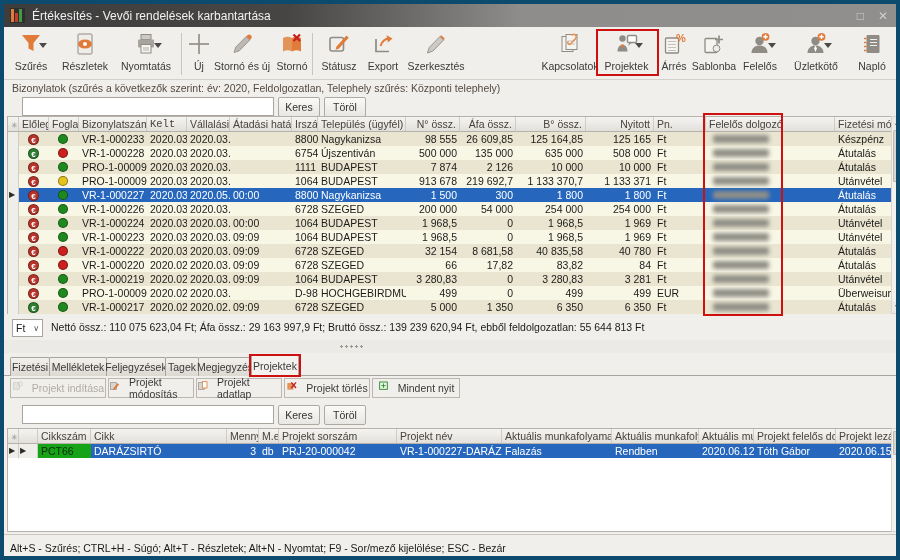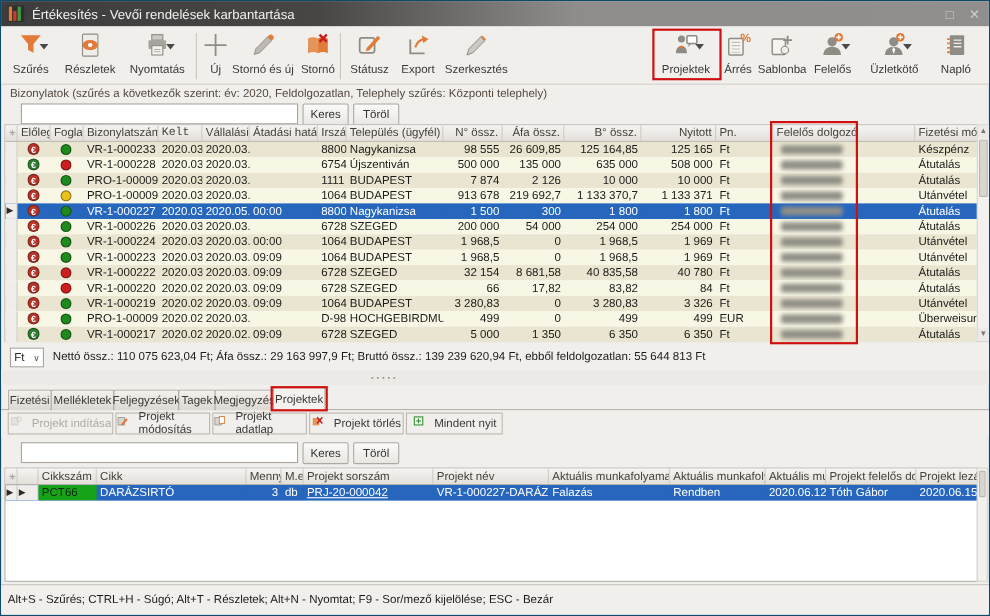--- a/index.html
+++ b/index.html
@@ -1,17 +1,17 @@
 <!DOCTYPE html>
 <html><head>
 <meta charset="utf-8">
 <style>
   html,body{margin:0;padding:0;background:#d7d4cf;font-family:"Liberation Sans",sans-serif;}
   *{box-sizing:border-box;}
-  .window{position:relative;width:900px;height:560px;background:#f1efec;border:1px solid #0c4a6e;overflow:hidden;padding-left:46px;}
+  .window{position:relative;width:900px;height:560px;background:#f1efec;border:4px solid #0c4a6e;overflow:hidden;padding-left:46px;}
 
   
   .titlebar{position:absolute;left:0;top:0;width:100%;height:23px;
     background:linear-gradient(90deg,#3e3d3d 0%,#474645 32%,#8e8d8c 58%,#908f8e 100%);
     display:flex;align-items:center;color:#f2f1ef;font-size:12px;}
   .appicon{width:15px;height:15px;margin:0 7px 0 6px;background:#2f2e2e;display:flex;align-items:flex-end;gap:1px;padding:1px;}
   .appicon i{display:block;width:3px;}
   .appicon i:nth-child(1){height:13px;background:#e07b39;}
   .appicon i:nth-child(2){height:9px;background:#c8392e;}
   .appicon i:nth-child(3){height:13px;background:#3f9b3f;}
@@ -186,20 +186,31 @@
         <span class="tb-label">Export</span>
       </div>
       <div class="tb-item" style="left: 401px; width: 62px;">
         <span class="tb-icon">
           <svg width="24" height="24" viewBox="0 0 24 24" xmlns="http://www.w3.org/2000/svg">
             <path d="M3.5 21l1.8-5.6L16 4.5l3.6 3.6L8.9 19z" fill="#cdcac5" stroke="#8f8b85" stroke-width="0.9"></path>
             <path d="M16 4.5l3.6 3.6 1.3-1.3-3.6-3.6z" fill="#e07b39"></path>
           </svg>
         </span>
         <span class="tb-label">Szerkesztés</span>
+      </div>
+      <div class="tb-item" style="left: 540px; width: 52px;">
+        <span class="tb-icon">
+          <svg width="24" height="24" viewBox="0 0 24 24" xmlns="http://www.w3.org/2000/svg">
+            <rect x="4" y="4.5" width="11" height="15" fill="#f6f4f1" stroke="#8f8b85"></rect>
+            <rect x="8" y="2.5" width="11" height="15" fill="#f6f4f1" stroke="#8f8b85"></rect>
+            <path d="M10 9h7M10 12h7" stroke="#c5c1ba" stroke-width="1"></path>
+            <path d="M13.5 3.5c2.5-3 6.5 0.5 3.8 3.4l-4.6 4.8c-1.8 1.8-4-0.6-2.4-2.4" stroke="#e39459" stroke-width="1.6" fill="none"></path>
+          </svg>
+        </span>
+        <span class="tb-label">Kapcsolatok</span>
       </div>
       <div class="tb-item" style="left: 593px; width: 59px;">
         <span class="tb-icon" style="position: relative;">
           <svg width="24" height="24" viewBox="0 0 24 24" xmlns="http://www.w3.org/2000/svg">
             <circle cx="7.5" cy="6.5" r="3.2" fill="#8f8b85"></circle>
             <path d="M2.5 19.5c0-4.2 2.3-6.8 5-6.8s5 2.6 5 6.8z" fill="#8f8b85"></path>
             <circle cx="7.5" cy="13.8" r="1.5" fill="#e07b39"></circle>
             <rect x="12.5" y="3.5" width="9" height="7" rx="1" fill="#fff" stroke="#8f8b85" stroke-width="1.4"></rect>
             <path d="M14.5 10.5l-1.5 3.5 4-3.5z" fill="#8f8b85"></path>
           </svg>
@@ -507,21 +518,21 @@
         <div class="g-cell" style="width: 30px;"><span class="dotc" style="background:#1e8a1e;border:1px solid rgba(0,0,0,.4);"></span></div>
         <div class="g-cell" style="width: 68px;">VR-1-000219</div>
         <div class="g-cell" style="width: 40px;">2020.02.22</div>
         <div class="g-cell" style="width: 43px;">2020.03.19</div>
         <div class="g-cell" style="width: 62px;">09:09</div>
         <div class="g-cell num" style="width: 26px;">1064</div>
         <div class="g-cell" style="width: 88px;">BUDAPEST</div>
         <div class="g-cell num" style="width: 54px;">3 280,83</div>
         <div class="g-cell num" style="width: 56px;">0</div>
         <div class="g-cell num" style="width: 70px;">3 280,83</div>
-        <div class="g-cell num" style="width: 68px;">3 326</div>
+        <div class="g-cell num" style="width: 68px;">3 281</div>
         <div class="g-cell" style="width: 52px;">Ft</div>
         <div class="g-cell" style="width: 76px;">
           <div class="blurblob"></div>
         </div>
         <div class="g-cell" style="width: 53px;"></div>
         <div class="g-cell" style="width: 58px;">Utánvétel</div>
       </div>
       <div class="grid-row" style="background: rgb(248, 246, 229);">
         <div class="g-cell sel-cell" style="width: 11px;"></div>
         <div class="g-cell" style="width: 30px;"><span class="euro" style="background:#b8342a;border:1px solid rgba(0,0,0,.35);">€</span></div>
@@ -664,21 +675,21 @@
         <div class="gh-cell" style="width: 82px;">Projekt felelős dolgozó</div>
         <div class="gh-cell" style="width: 57px;">Projekt lezárva</div>
       </div>
       <div class="grid-row selected" style="background: rgb(38, 103, 189);">
         <div class="g-cell sel-cell" style="width: 11px;">▶</div>
         <div class="g-cell sel-cell" style="width: 19px;">▶</div>
         <div class="g-cell greencell" style="width: 53px;">PCT66</div>
         <div class="g-cell" style="width: 136px;">DARÁZSIRTÓ</div>
         <div class="g-cell num" style="width: 32px;">3</div>
         <div class="g-cell" style="width: 20px;">db</div>
-        <div class="g-cell" style="width: 118px; text-decoration: underline;">PRJ-20-000042</div>
+        <div class="g-cell" style="width: 118px;">PRJ-20-000042</div>
         <div class="g-cell" style="width: 105px;">VR-1-000227-DARÁZSIRTÓ</div>
         <div class="g-cell" style="width: 110px;">Falazás</div>
         <div class="g-cell" style="width: 87px;">Rendben</div>
         <div class="g-cell" style="width: 55px;">2020.06.12.</div>
         <div class="g-cell" style="width: 82px;">Tóth Gábor</div>
         <div class="g-cell" style="width: 57px;">2020.06.15.</div>
       </div>
     </div>
   <div class="vscroll" style="left:887px;top:424px;width:10px;height:104px;">
     <div class="vs-thumb" style="top:2px;height:24px;"></div>

